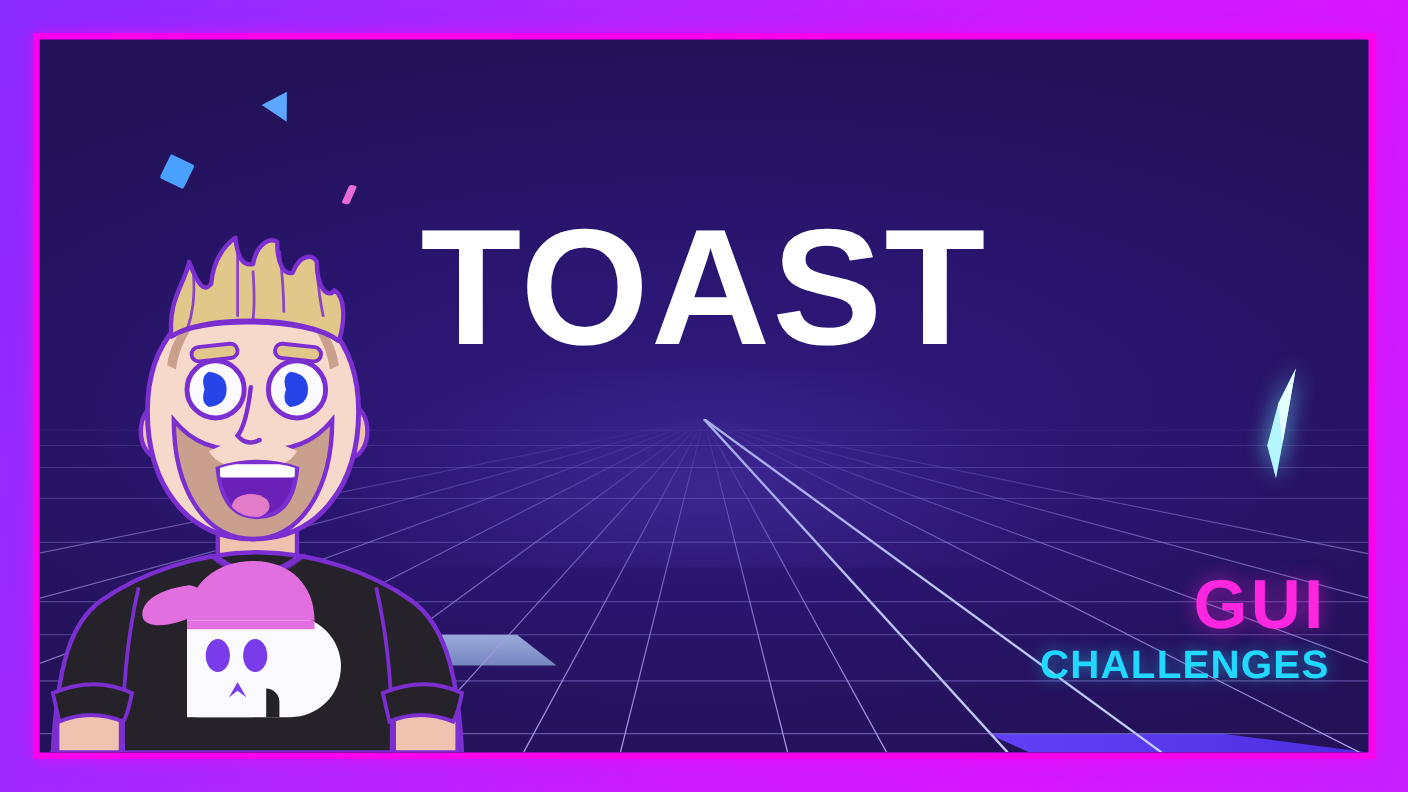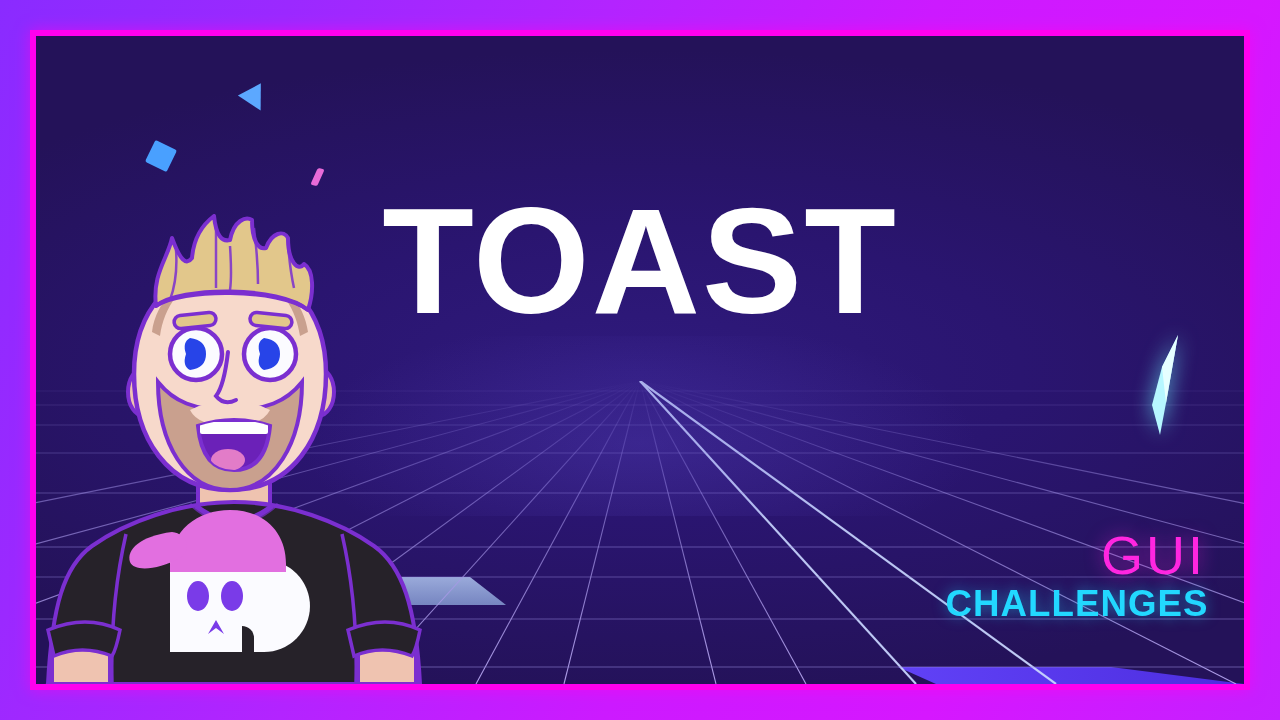--- a/index.html
+++ b/index.html
@@ -107,22 +107,22 @@
   
   .logo {
     position: absolute;
     right: 38px;
     bottom: 62px;
     text-align: right;
     line-height: 1;
   }
   .logo-gui {
     color: #ff26e0;
-    font-size: 54px;
-    font-weight: 400;
+    font-size: 63px;
+    font-weight: 700;
     letter-spacing: 3px;
     font-family: "Liberation Sans", sans-serif;
     text-shadow: 0 0 18px rgba(255,38,224,.55);
   }
   .logo-challenges {
     color: #22d8ff;
     font-size: 36px;
     font-weight: 700;
     letter-spacing: 1px;
     font-family: "Liberation Sans", sans-serif;

